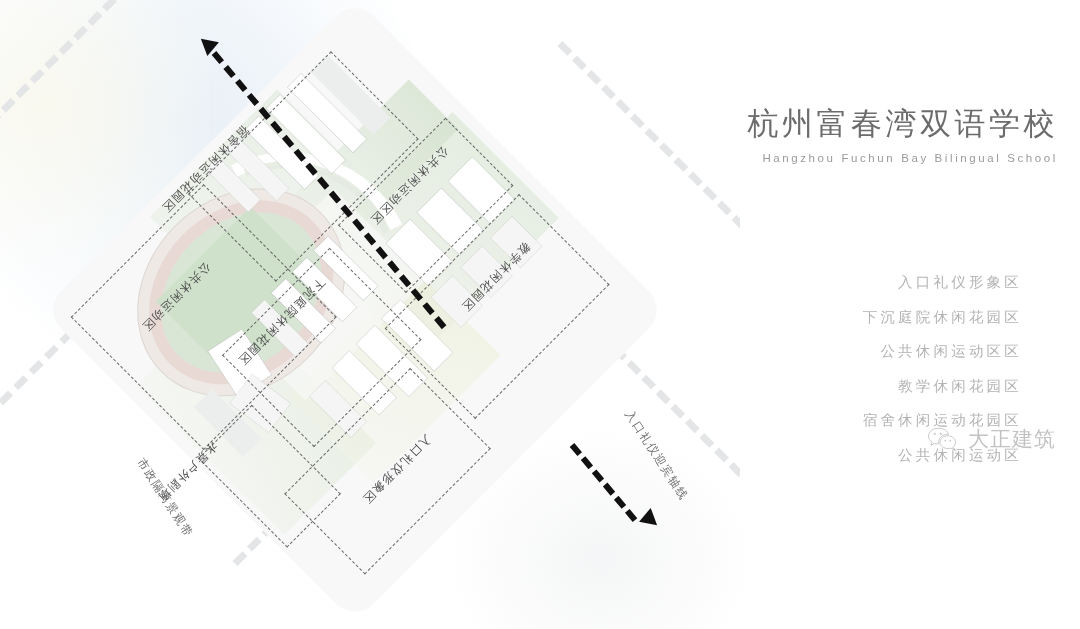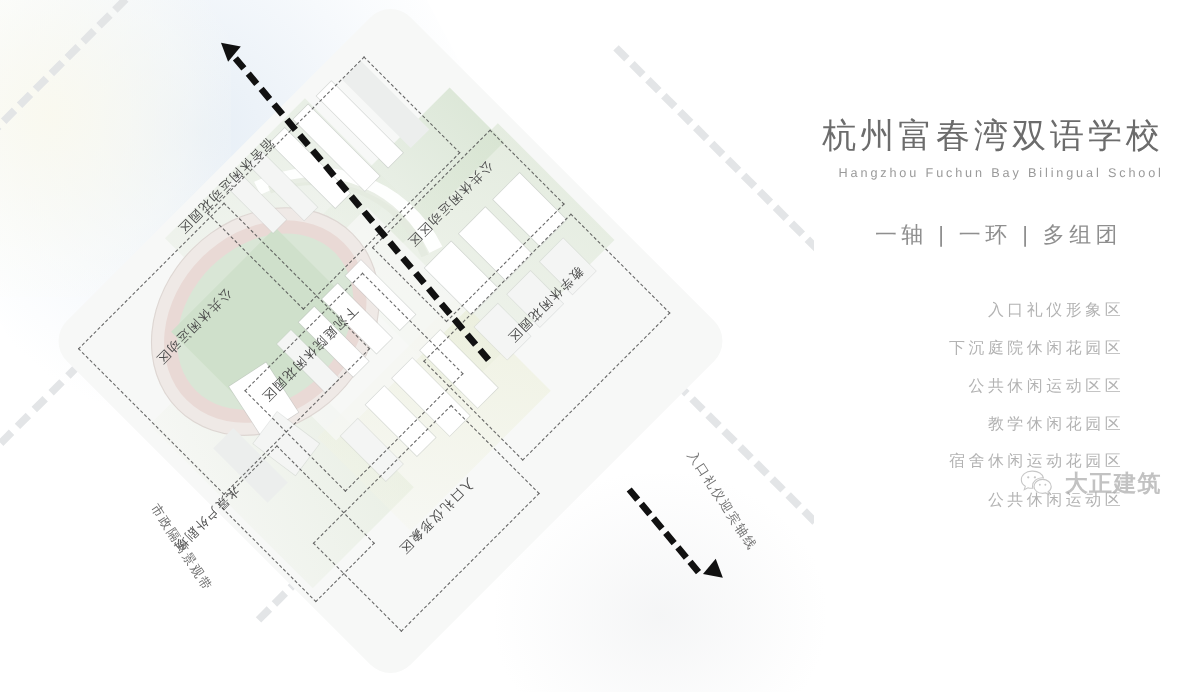--- a/index.html
+++ b/index.html
@@ -241,21 +241,20 @@
   }
 
   
   .watermark {
     position: absolute;
     right: 24px; bottom: 36px;
     display: flex;
     align-items: center;
     gap: 11px;
     opacity: 0.62;
-    font-weight: bold;
   }
   .wechat-icon { width: 30px; height: 26px; display: block; }
   .wm-text {
     font-size: 21px;
     color: #9d9d9d;
     letter-spacing: 1px;
     white-space: nowrap;
   }
 </style>
 </head>
@@ -356,21 +355,20 @@
 
     <div class="mlabel light" style="left:628px; top:404px; transform:rotate(57deg);">入口礼仪迎宾轴线</div>
   </div>
 
   <div id="panel">
 
     <div class="title-cn">杭州富春湾双语学校</div>
 
     <div class="title-en">Hangzhou Fuchun Bay Bilingual School</div>
 
-    <div class="tagline">一轴 | 一环 | 多组团</div>
 
     <div class="zone-list">
       <div class="item">入口礼仪形象区</div>
       <div class="item">下沉庭院休闲花园区</div>
       <div class="item">公共休闲运动区区</div>
       <div class="item">教学休闲花园区</div>
       <div class="item">宿舍休闲运动花园区</div>
       <div class="item">公共休闲运动区</div>
     </div>
 

